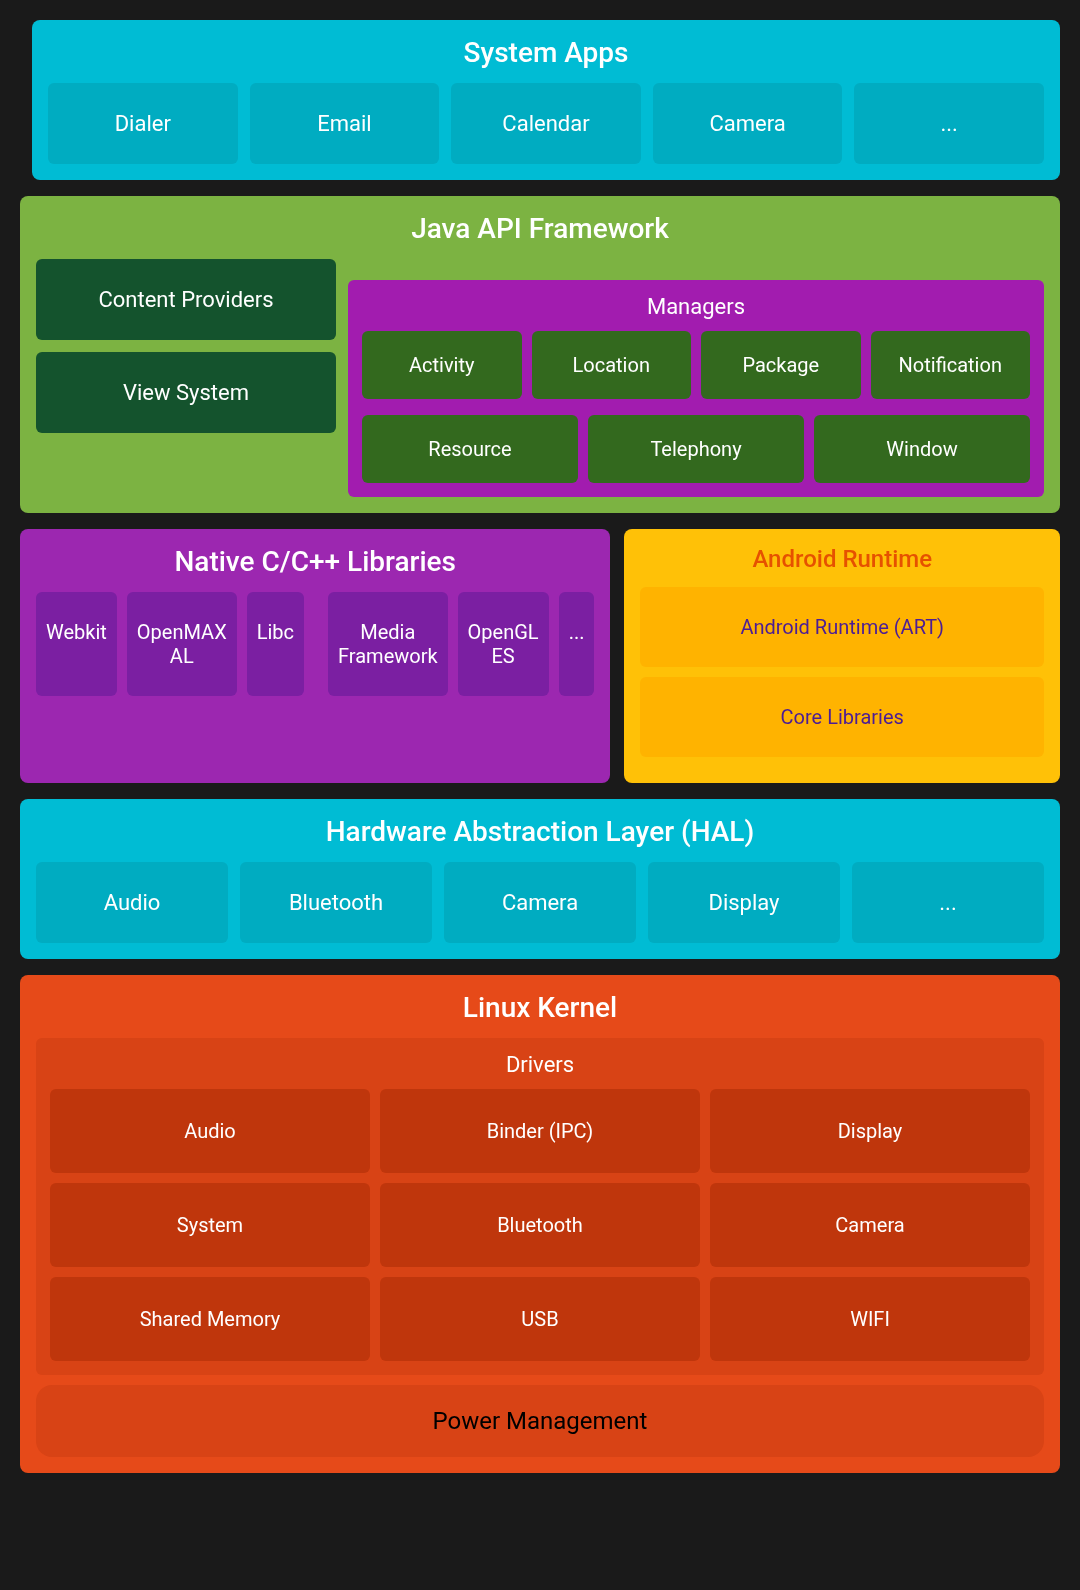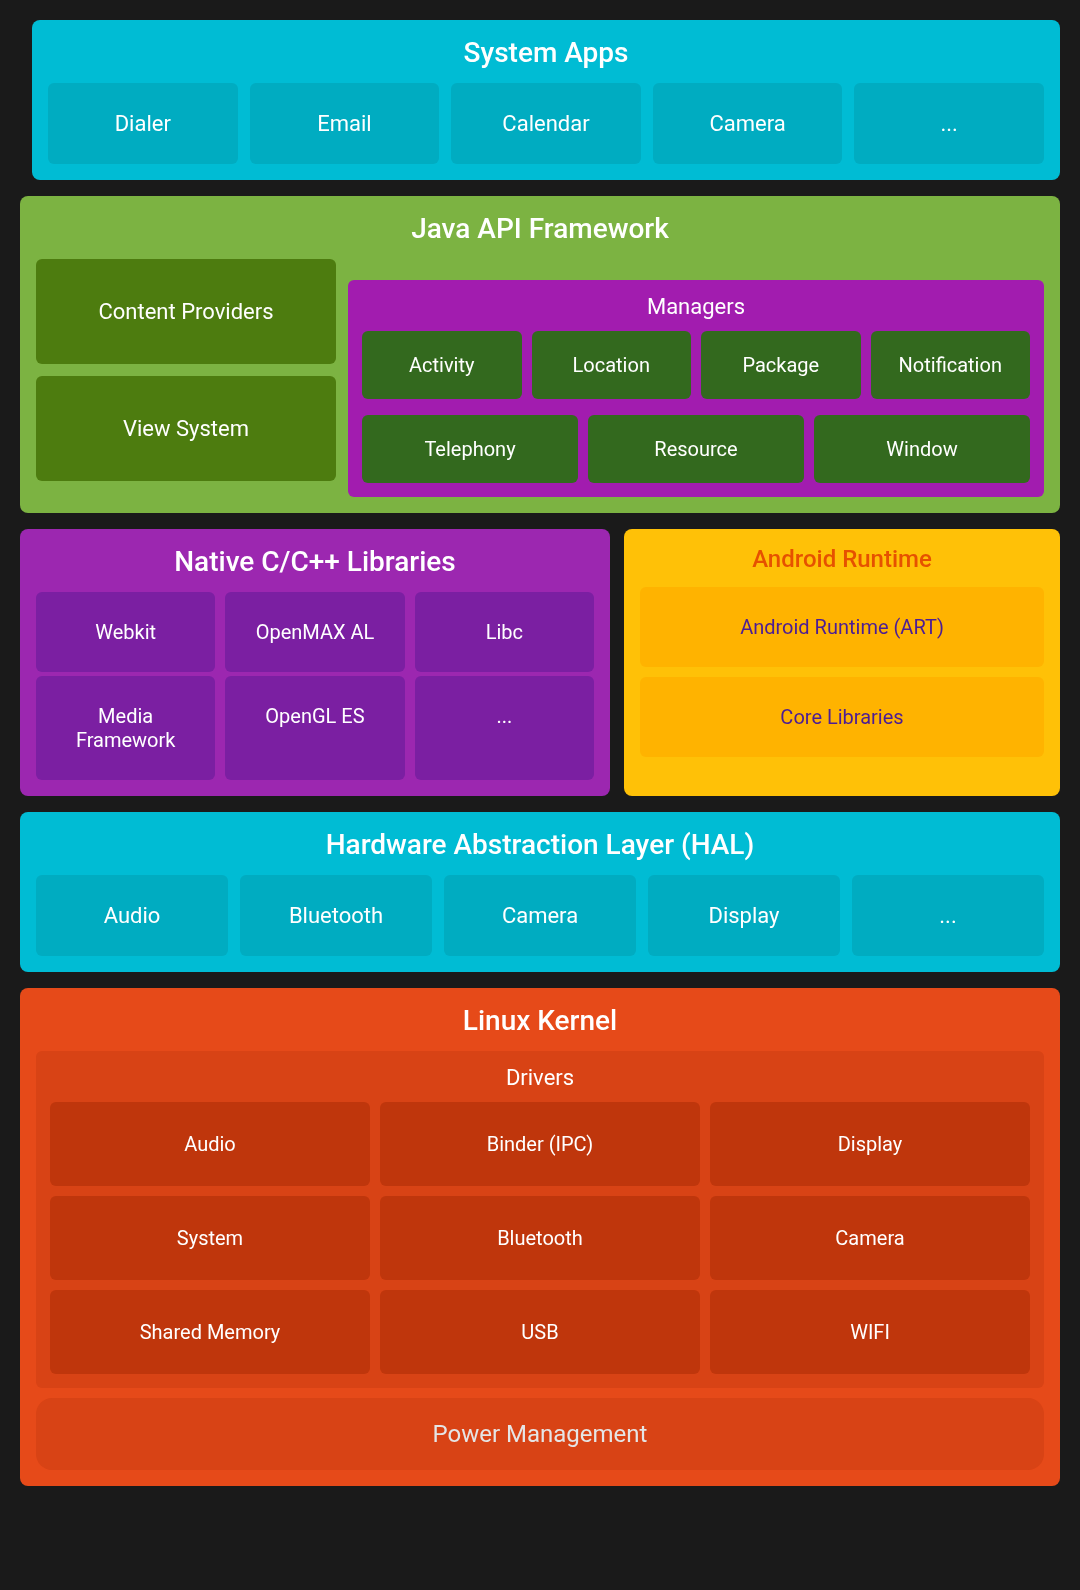--- a/index.html
+++ b/index.html
@@ -52,23 +52,23 @@
       display: flex;
       gap: 12px;
     }
     .java-api-left {
       display: flex;
       flex-direction: column;
       gap: 12px;
       flex: 0 0 300px;
     }
     .java-api-card {
-      background: #4d7c0f;
-      border-radius: 6px;
-      padding: 40px 10px;
+      background: #14532d;
+      border-radius: 6px;
+      padding: 28px 10px;
       text-align: center;
       color: white;
       font-size: 22px;
     }
     .java-api-right {
       flex: 1;
       background: #a21caf;
       border-radius: 6px;
       padding: 14px;
       margin-top: 21px;
@@ -112,22 +112,22 @@
     }
     .native-cpp-title {
       text-align: center;
       color: white;
       font-size: 28px;
       font-weight: 500;
       margin-bottom: 14px;
     }
     .native-grid {
       display: flex;
-      flex-direction: column;
-      gap: 4px;
+      flex-direction: row;
+      gap: 24px;
     }
     .native-row {
       display: flex;
       gap: 10px;
     }
     .native-card {
       background: #7B1FA2;
       border-radius: 6px;
       flex: 1;
       padding: 28px 10px;
@@ -208,21 +208,21 @@
       padding: 30px 10px;
       text-align: center;
       color: white;
       font-size: 20px;
     }
     .power-management {
       background: #D84315;
       border-radius: 16px;
       padding: 22px 28px;
       text-align: center;
-      color: #e5e5e5;
+      color: #000000;
       font-size: 24px;
     }
   </style>
 </head>
 <body>
 
 <div class="layer system-apps">
   <div class="layer-title">System Apps</div>
   <div class="system-apps-grid">
     <div class="app-card">Dialer</div>
@@ -243,22 +243,22 @@
     <div class="java-api-right">
       <div class="managers-title">Managers</div>
       <div class="managers-grid">
         <div class="managers-row">
           <div class="manager-card">Activity</div>
           <div class="manager-card">Location</div>
           <div class="manager-card">Package</div>
           <div class="manager-card">Notification</div>
         </div>
         <div class="managers-row">
+          <div class="manager-card">Resource</div>
           <div class="manager-card">Telephony</div>
-          <div class="manager-card">Resource</div>
           <div class="manager-card">Window</div>
         </div>
       </div>
     </div>
   </div>
 </div>
 
 <div class="native-runtime">
   <div class="native-cpp">
     <div class="native-cpp-title">Native C/C++ Libraries</div>

